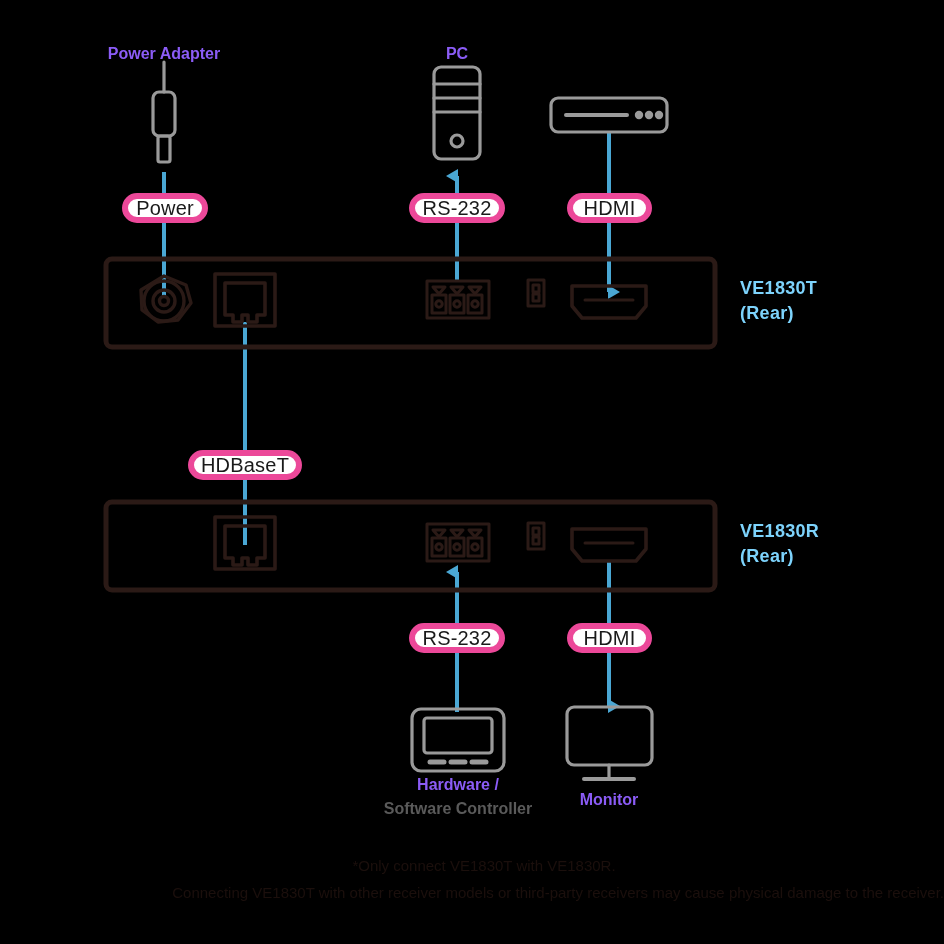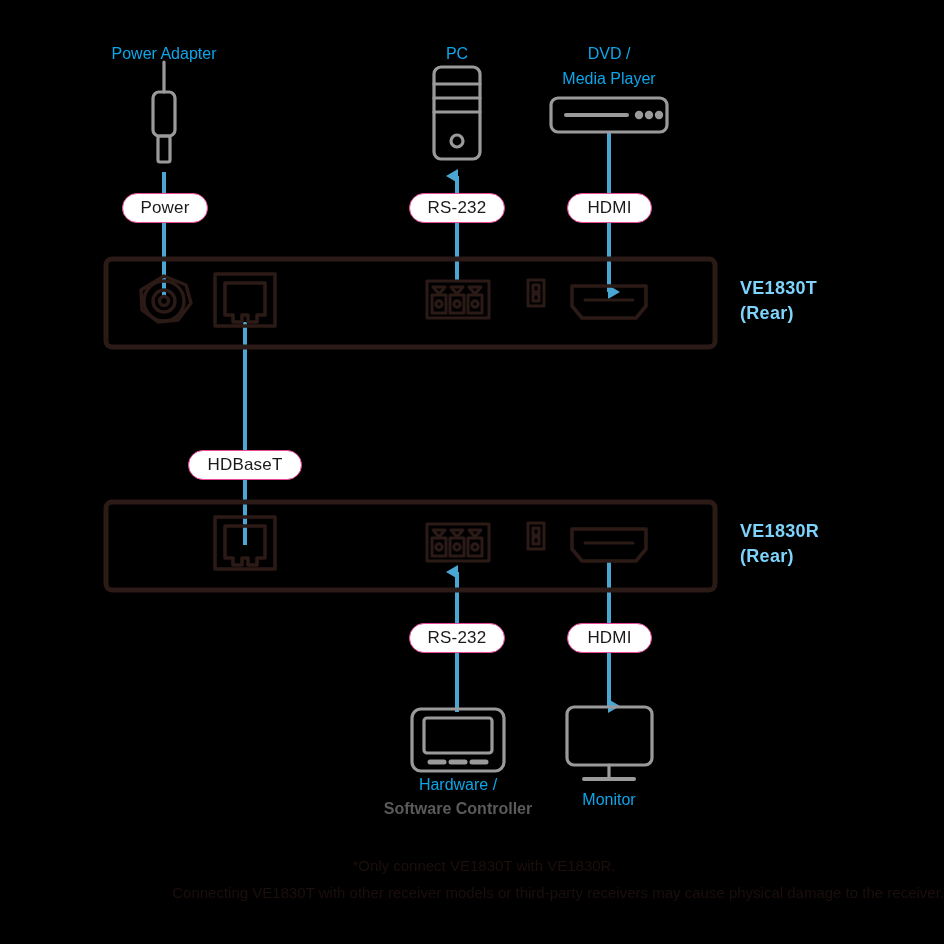--- a/index.html
+++ b/index.html
@@ -9,32 +9,32 @@
     font-family:"Liberation Sans","DejaVu Sans",sans-serif;
   }
   #stage{position:absolute;inset:0;width:944px;height:944px;}
   svg.layer{position:absolute;top:0;left:0;width:944px;height:944px;}
 
   .dev-label{
     position:absolute;color:#7dd3fc;font-weight:bold;font-size:18px;
     line-height:25px;letter-spacing:.3px;white-space:pre;
   }
   .icon-label{
-    position:absolute;color:#0ea5e9;font-size:16px;line-height:25px;
-    text-align:center;white-space:pre;
+    position:absolute;color:#8b5cf6;font-size:16px;line-height:25px;
+    text-align:center;white-space:pre;font-weight:bold;
   }
   .icon-label.bold{font-weight:bold;color:#5a5a5a;}
   .footnote{
     position:absolute;left:0;width:944px;text-align:center;
     color:#1b0f0c;font-size:15px;line-height:27px;white-space:pre;
   }
   .badge{
     position:absolute;display:flex;align-items:center;justify-content:center;
-    background:#ffffff;border:1px solid #ec4899;border-radius:999px;
-    color:#1a1a1a;font-size:17px;height:30px;box-sizing:border-box;
+    background:#ffffff;border:6px solid #ec4899;border-radius:999px;
+    color:#1a1a1a;font-size:20px;height:30px;box-sizing:border-box;
     letter-spacing:.2px;
   }
 </style>
 </head>
 <body>
 
 <div id="stage">
 
   <svg class="layer" viewBox="0 0 944 944">
     <defs>
@@ -184,22 +184,20 @@
           <line x1="585" y1="543" x2="633" y2="543" stroke-width="3"></line>
         </g>
       </g>
     </g>
   </svg>
 
   <div class="icon-label" style="left:64px;top:41px;width:200px;">Power Adapter</div>
 
   <div class="icon-label" style="left:397px;top:41px;width:120px;">PC</div>
 
-  <div class="icon-label" style="left:509px;top:41px;width:200px;">DVD /
-Media Player</div>
 
   <div class="icon-label" style="left:358px;top:772px;width:200px;">Hardware /</div>
   <div class="icon-label bold" style="left:358px;top:796px;width:200px;">Software Controller</div>
 
   <div class="icon-label" style="left:529px;top:787px;width:160px;">Monitor</div>
 
   <div class="dev-label" style="left:740px;top:276px;">VE1830T</div>
   <div class="dev-label" style="left:740px;top:301px;">(Rear)</div>
 
   <div class="dev-label" style="left:740px;top:519px;">VE1830R</div>

